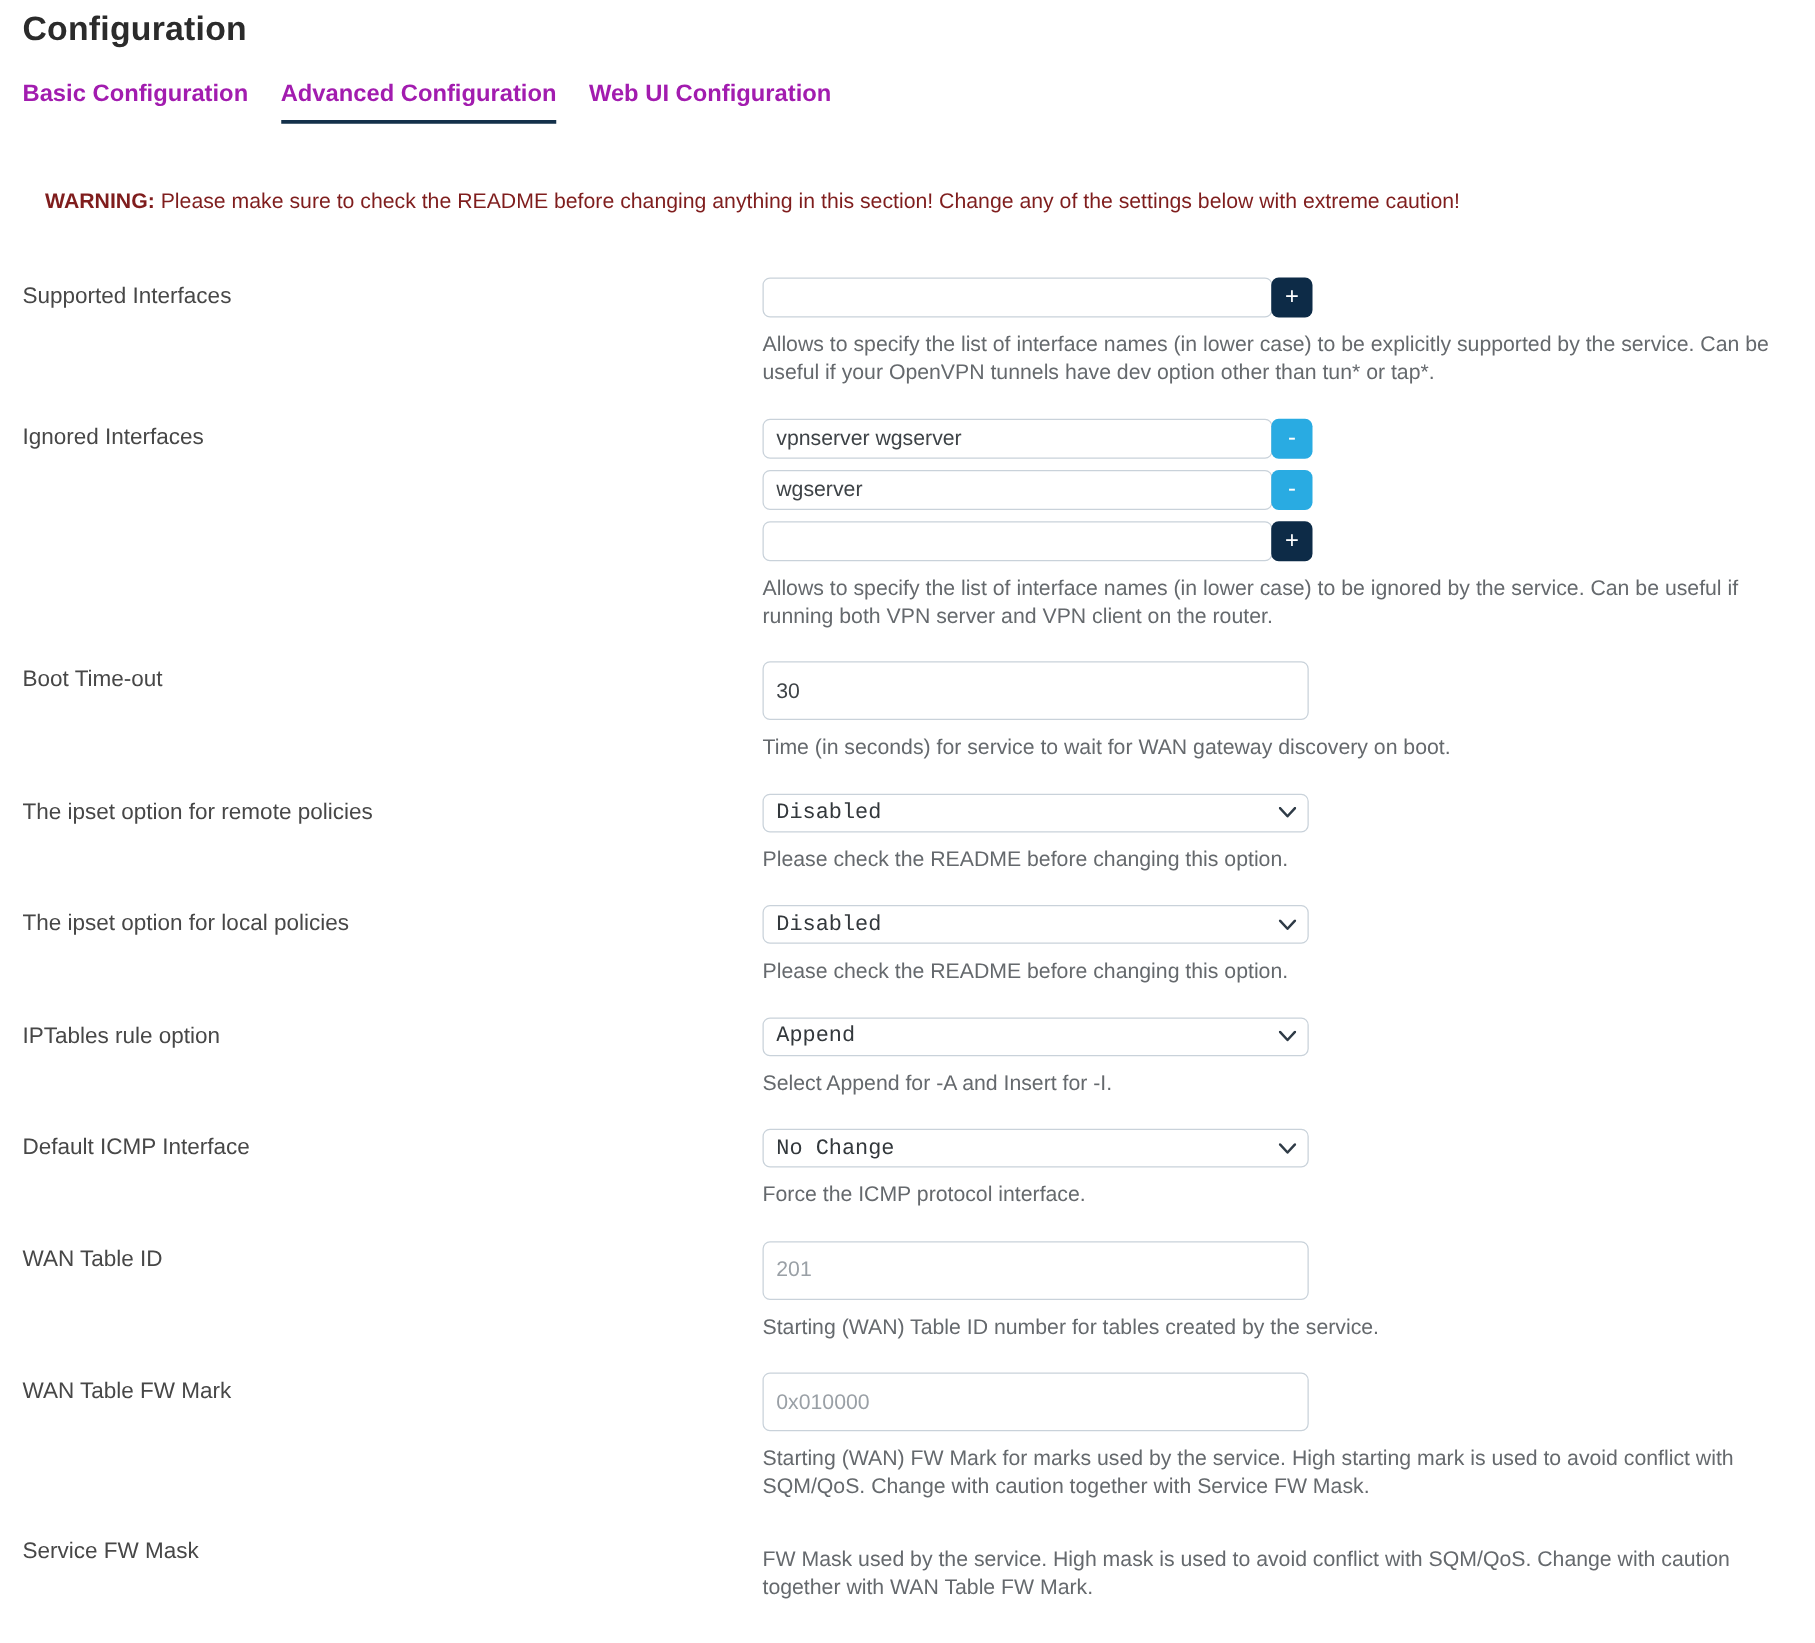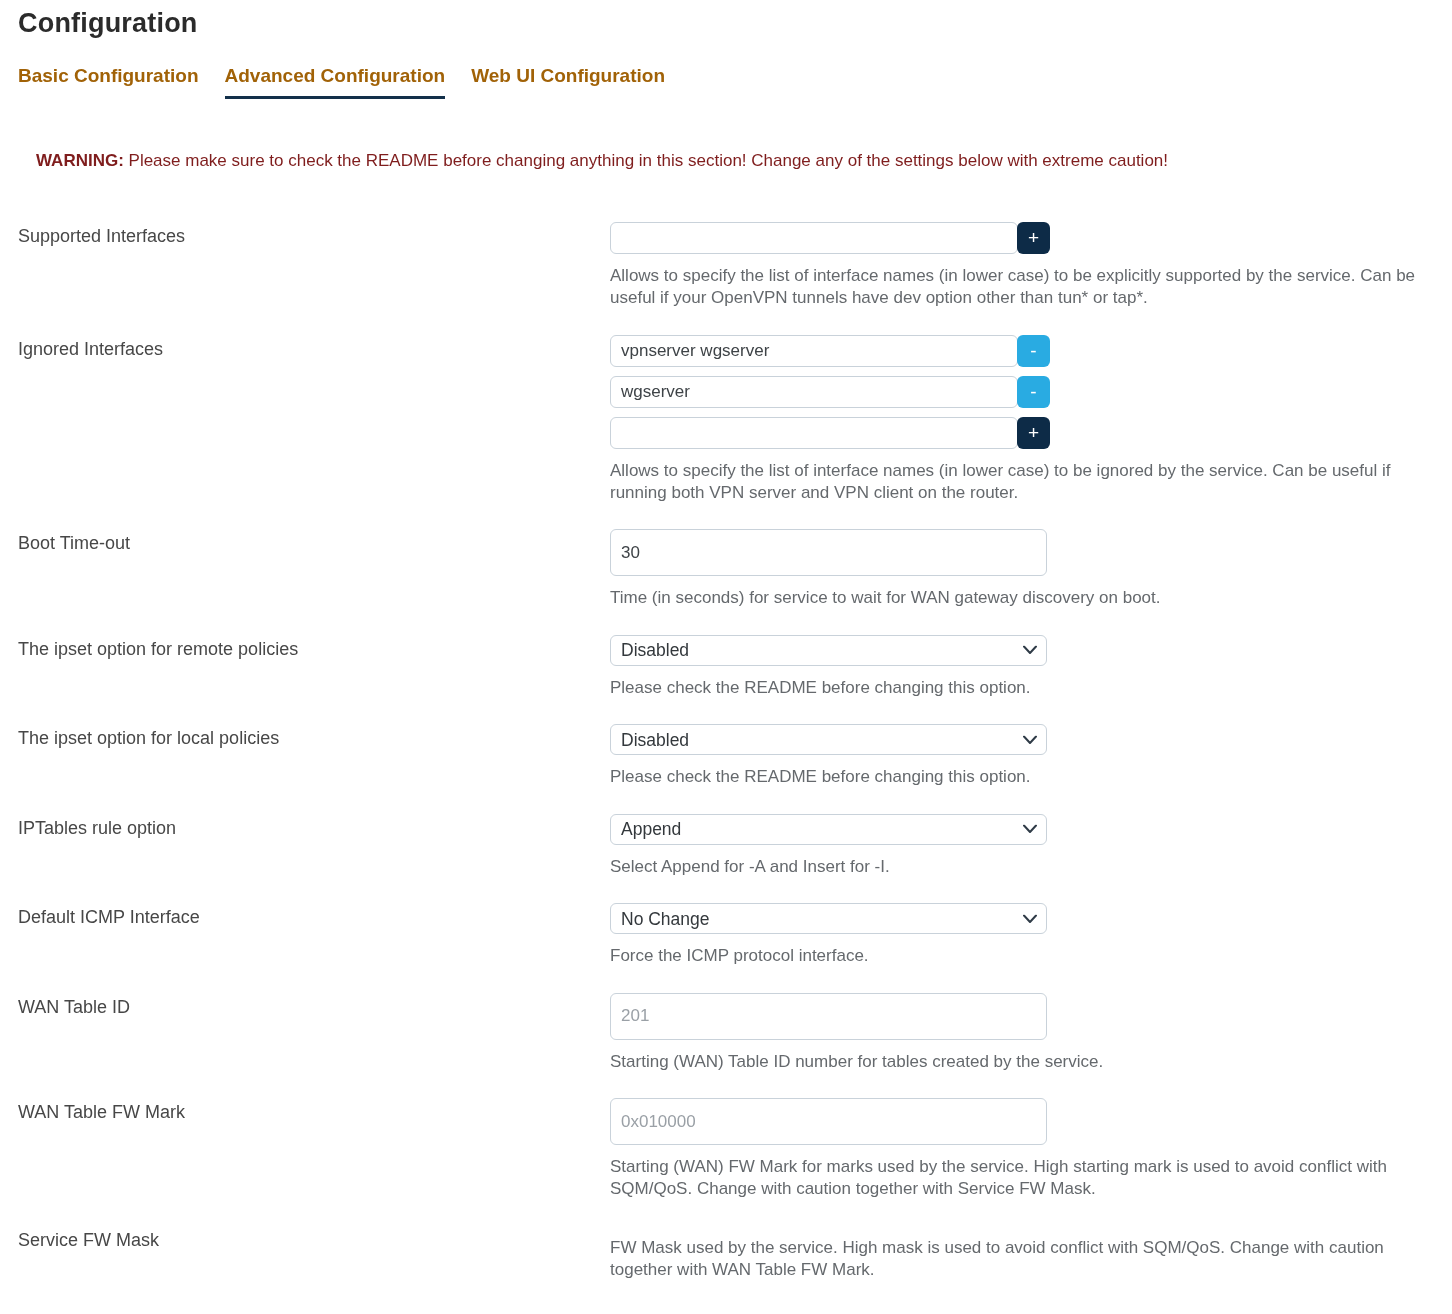--- a/index.html
+++ b/index.html
@@ -21,21 +21,21 @@
   }
   
   .tabs {
     display: flex;
     gap: 26px;
     margin-bottom: 50px;
   }
   .tab {
     font-size: 19px;
     font-weight: 700;
-    color: #a16207;
+    color: #a21caf;
     padding-bottom: 9px;
     border-bottom: 3px solid transparent;
     cursor: pointer;
     white-space: nowrap;
   }
   .tab.active { border-bottom-color: #13304a; }
   
   .warning {
     font-size: 17px;
     line-height: 1.45;
@@ -115,21 +115,21 @@
     height: 31px;
     appearance: none;
     -webkit-appearance: none;
     -moz-appearance: none;
     border: 1px solid #c9d2da;
     border-radius: 6px;
     padding: 0 32px 0 10px;
     font-size: 17.5px;
     color: #33383c;
     background: #ffffff;
-    font-family: Liberation Sans, sans-serif;
+    font-family: Liberation Mono, monospace;
     outline: none;
   }
   .chevron {
     position: absolute;
     right: 10px;
     top: 50%;
     transform: translateY(-50%);
     pointer-events: none;
     display: flex;
     color: #2f3b47;

